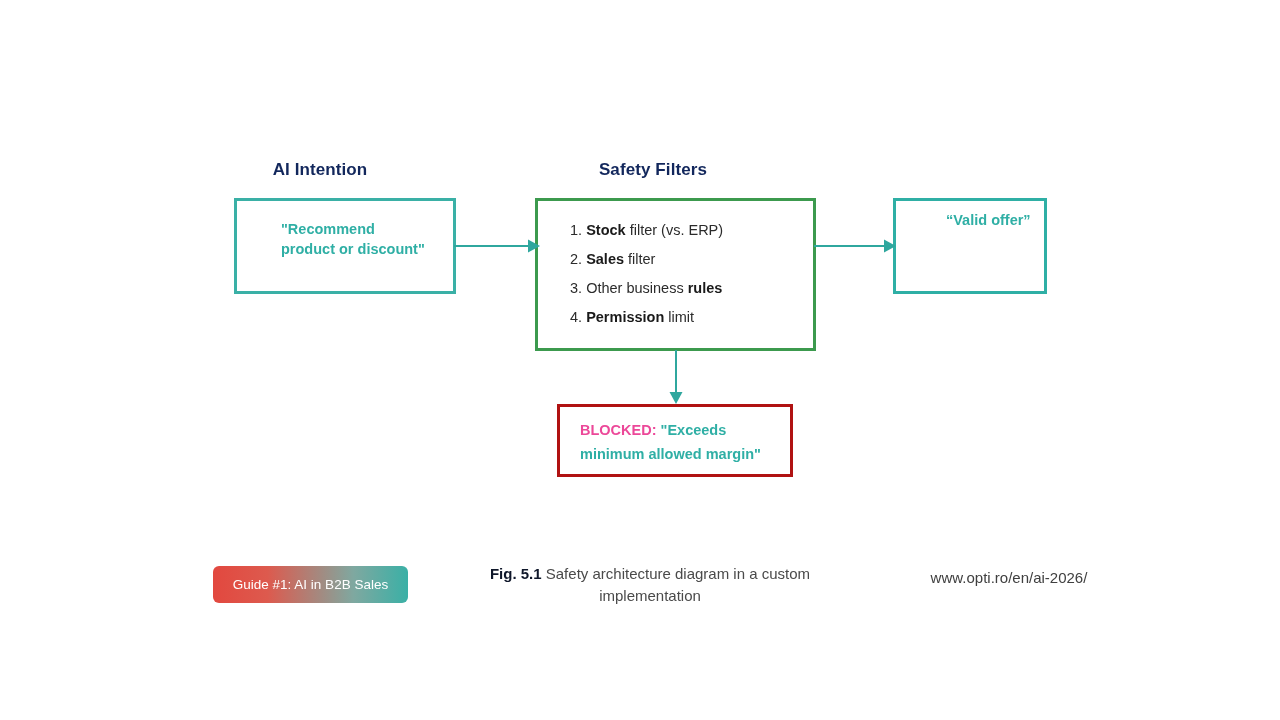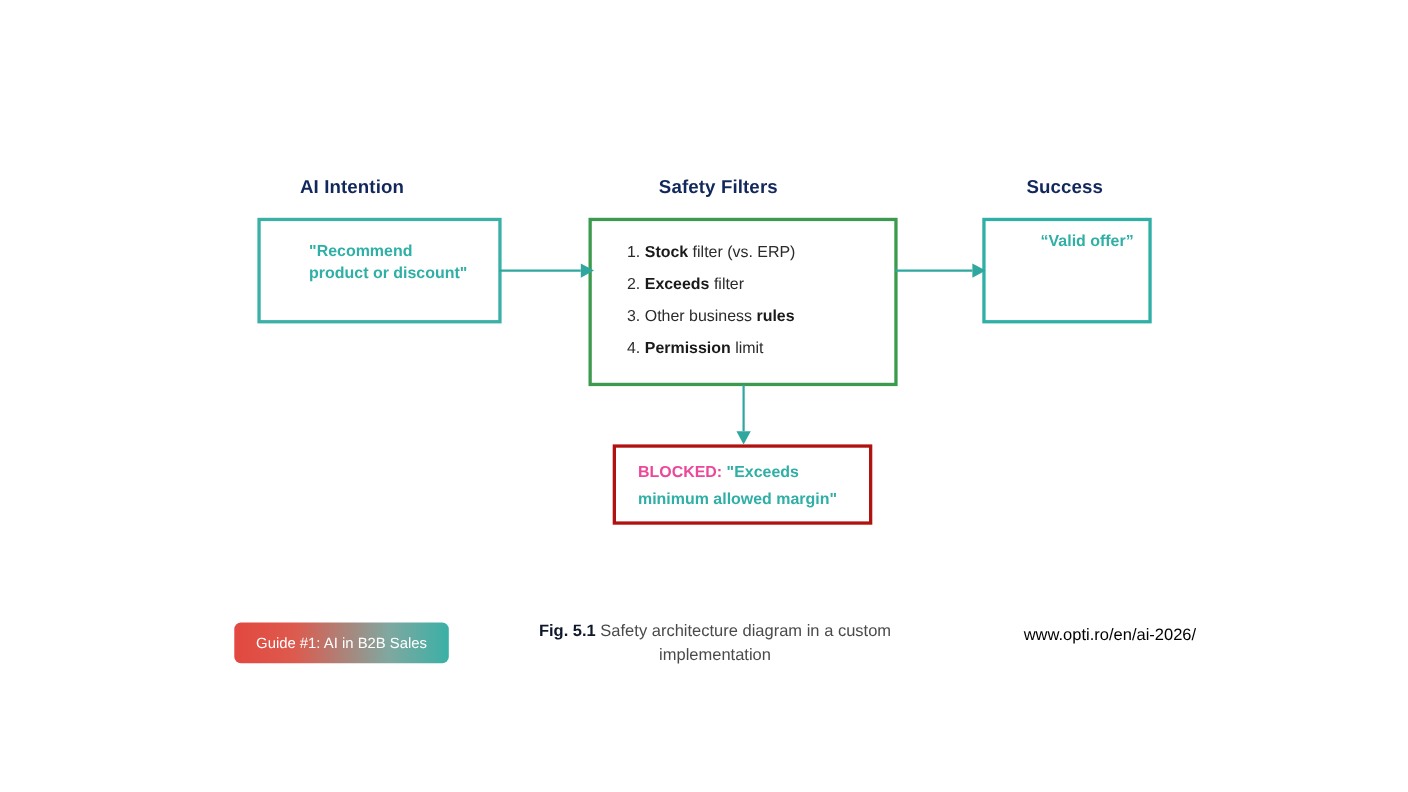--- a/index.html
+++ b/index.html
@@ -154,42 +154,41 @@
     color: #0f172a;
   }
 
   #site-url {
     position: absolute;
     left: 889px;
     top: 569px;
     width: 240px;
     text-align: center;
     font-size: 15px;
-    color: #000000;
+    color: #404040;
     white-space: nowrap;
   }
 </style>
 </head>
 <body>
 
 <div class="canvas">
 
   <div class="col-heading" id="heading-intention">AI Intention</div>
 
   <div class="col-heading" id="heading-filters">Safety Filters</div>
 
-  <div class="col-heading" id="heading-success">Success</div>
 
   <div class="node-box" id="box-intention"></div>
   <div class="quote-text" id="text-intention">"Recommend product or discount"</div>
 
   <div class="node-box" id="box-filters"></div>
   <ol class="filter-list" id="filter-list">
       <li><span class="num">1. </span><b>Stock</b><span> filter (vs. ERP)</span></li>
-      <li><span class="num">2. </span><b>Exceeds</b><span> filter</span></li>
+      <li><span class="num">2. </span><b>Sales</b><span> filter</span></li>
       <li><span class="num">3. </span><span>Other business </span><b>rules</b></li>
       <li><span class="num">4. </span><b>Permission</b><span> limit</span></li>
     </ol>
 
   <div class="node-box" id="box-success"></div>
   <div class="quote-text" id="text-success">“Valid offer”</div>
 
   <div class="node-box" id="box-blocked"></div>
   <div id="text-blocked">
     <span class="label">BLOCKED:</span><span class="msg"> "Exceeds minimum allowed margin"</span>

